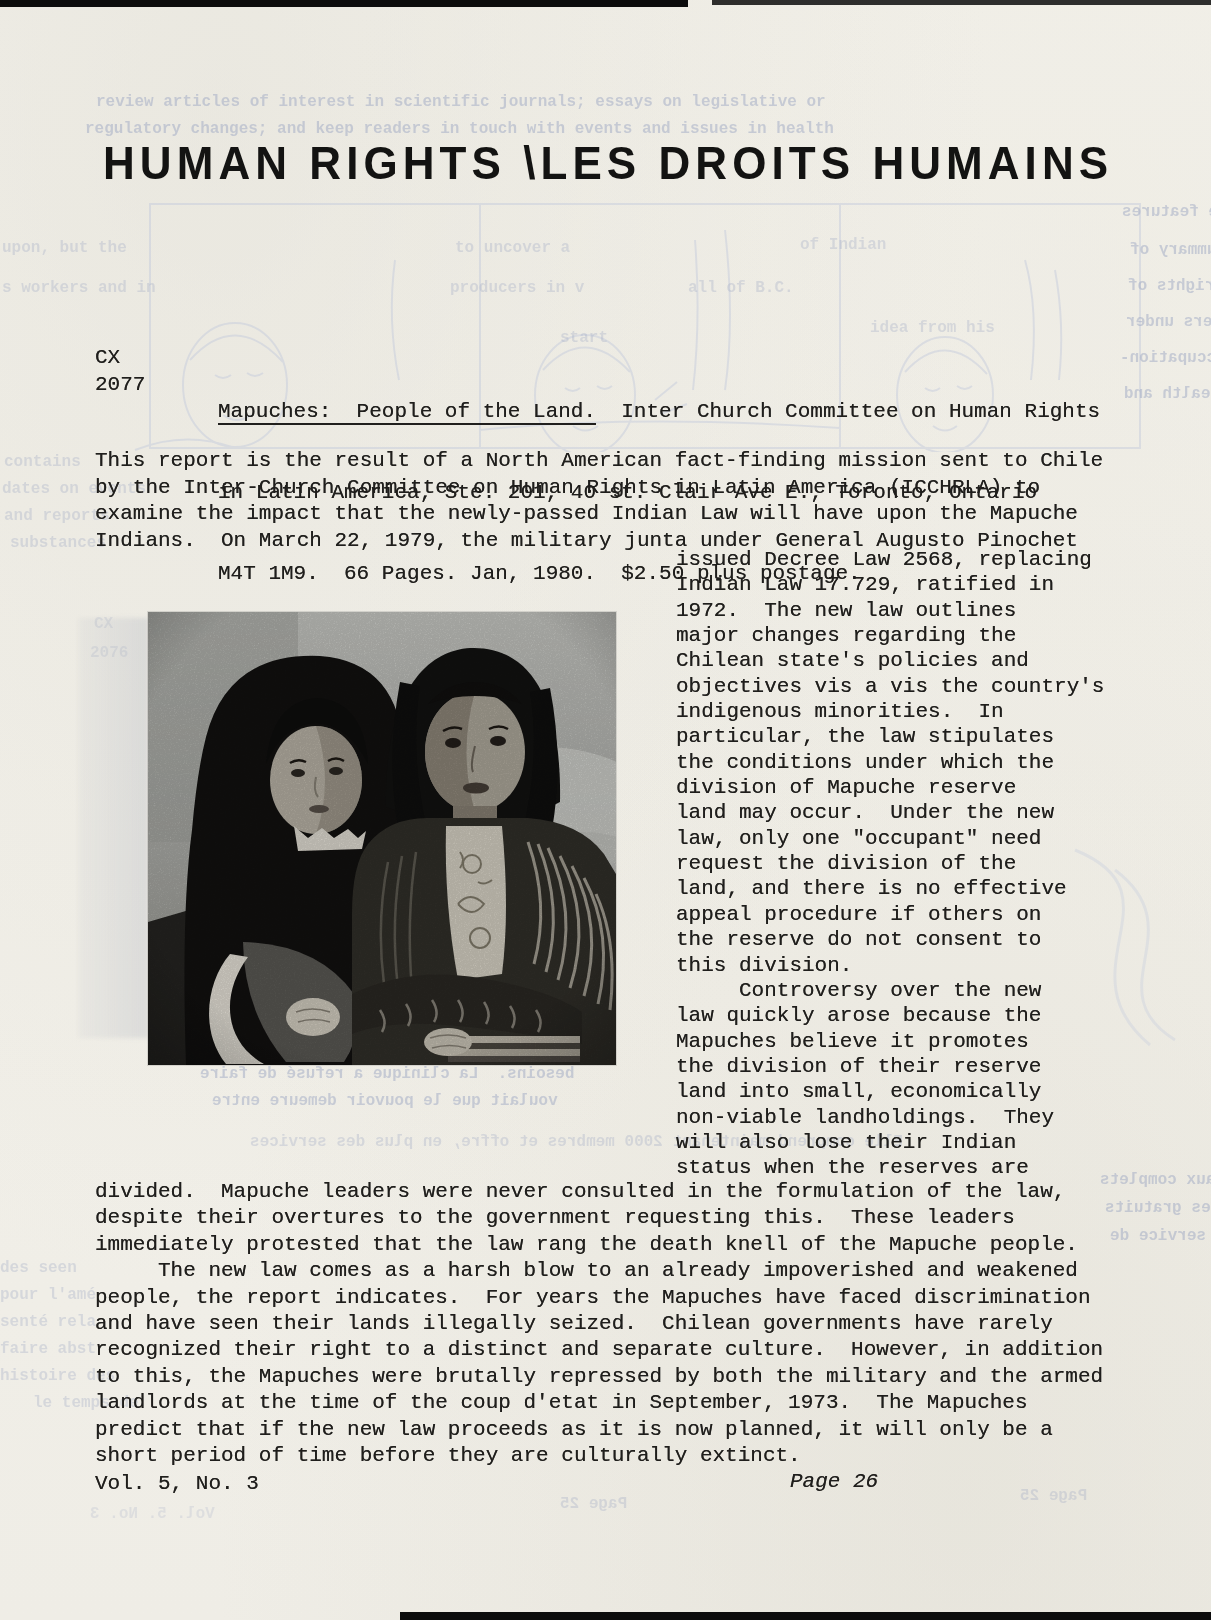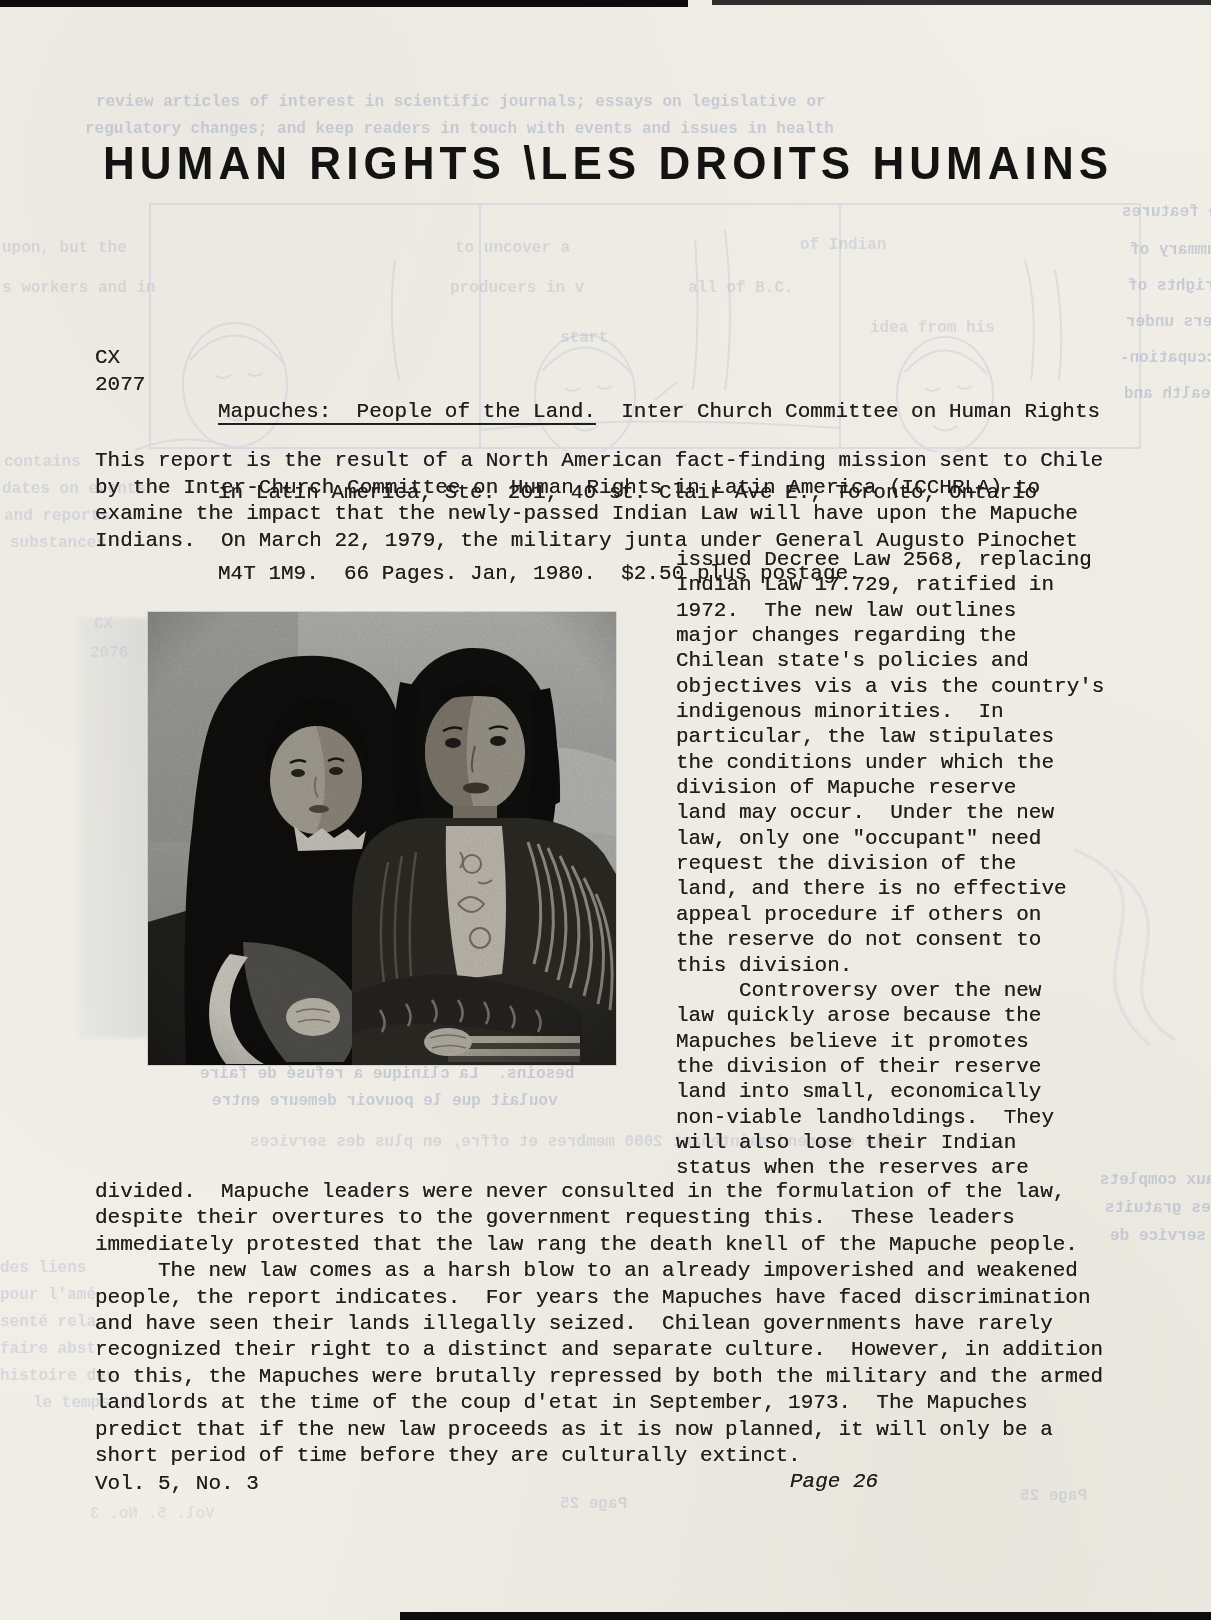--- a/index.html
+++ b/index.html
@@ -111,21 +111,21 @@
 
   <div class="ghost xlight" style="left:94px;top:612px;">CX</div>
   <div class="ghost xlight" style="left:90px;top:641px;">2076</div>
 
   <div class="ghost mirror" style="left:200px;top:1062px;">besoins.  La clinique a refusé de faire</div>
   <div class="ghost mirror" style="left:212px;top:1089px;">voulait que le pouvoir demeure entre</div>
   <div class="ghost mirror light" style="left:250px;top:1130px;">Elle comprend maintenant 2000 membres et offre, en plus des services</div>
   <div class="ghost mirror" style="left:1100px;top:1168px;">médicaux complets</div>
   <div class="ghost mirror" style="left:1105px;top:1196px;">services gratuits</div>
   <div class="ghost mirror" style="left:1110px;top:1224px;">service de</div>
-  <div class="ghost light" style="left:0;top:1256px;">des liens</div>
+  <div class="ghost light" style="left:0;top:1256px;">des seen</div>
   <div class="ghost light" style="left:0;top:1283px;">pour l'amé</div>
   <div class="ghost light" style="left:0;top:1310px;">senté rela</div>
   <div class="ghost light" style="left:0;top:1337px;">faire abst</div>
   <div class="ghost light" style="left:0;top:1364px;">histoire des</div>
   <div class="ghost light" style="left:0;top:1391px;padding-left:33px;">le temps de</div>
 
   <div class="ghost mirror light" style="left:560px;top:1492px;">Page 25</div>
   <div class="ghost mirror light" style="left:1020px;top:1484px;">Page 25</div>
   <div class="ghost mirror xlight" style="left:90px;top:1502px;">Vol. 5. No. 3</div>
 

